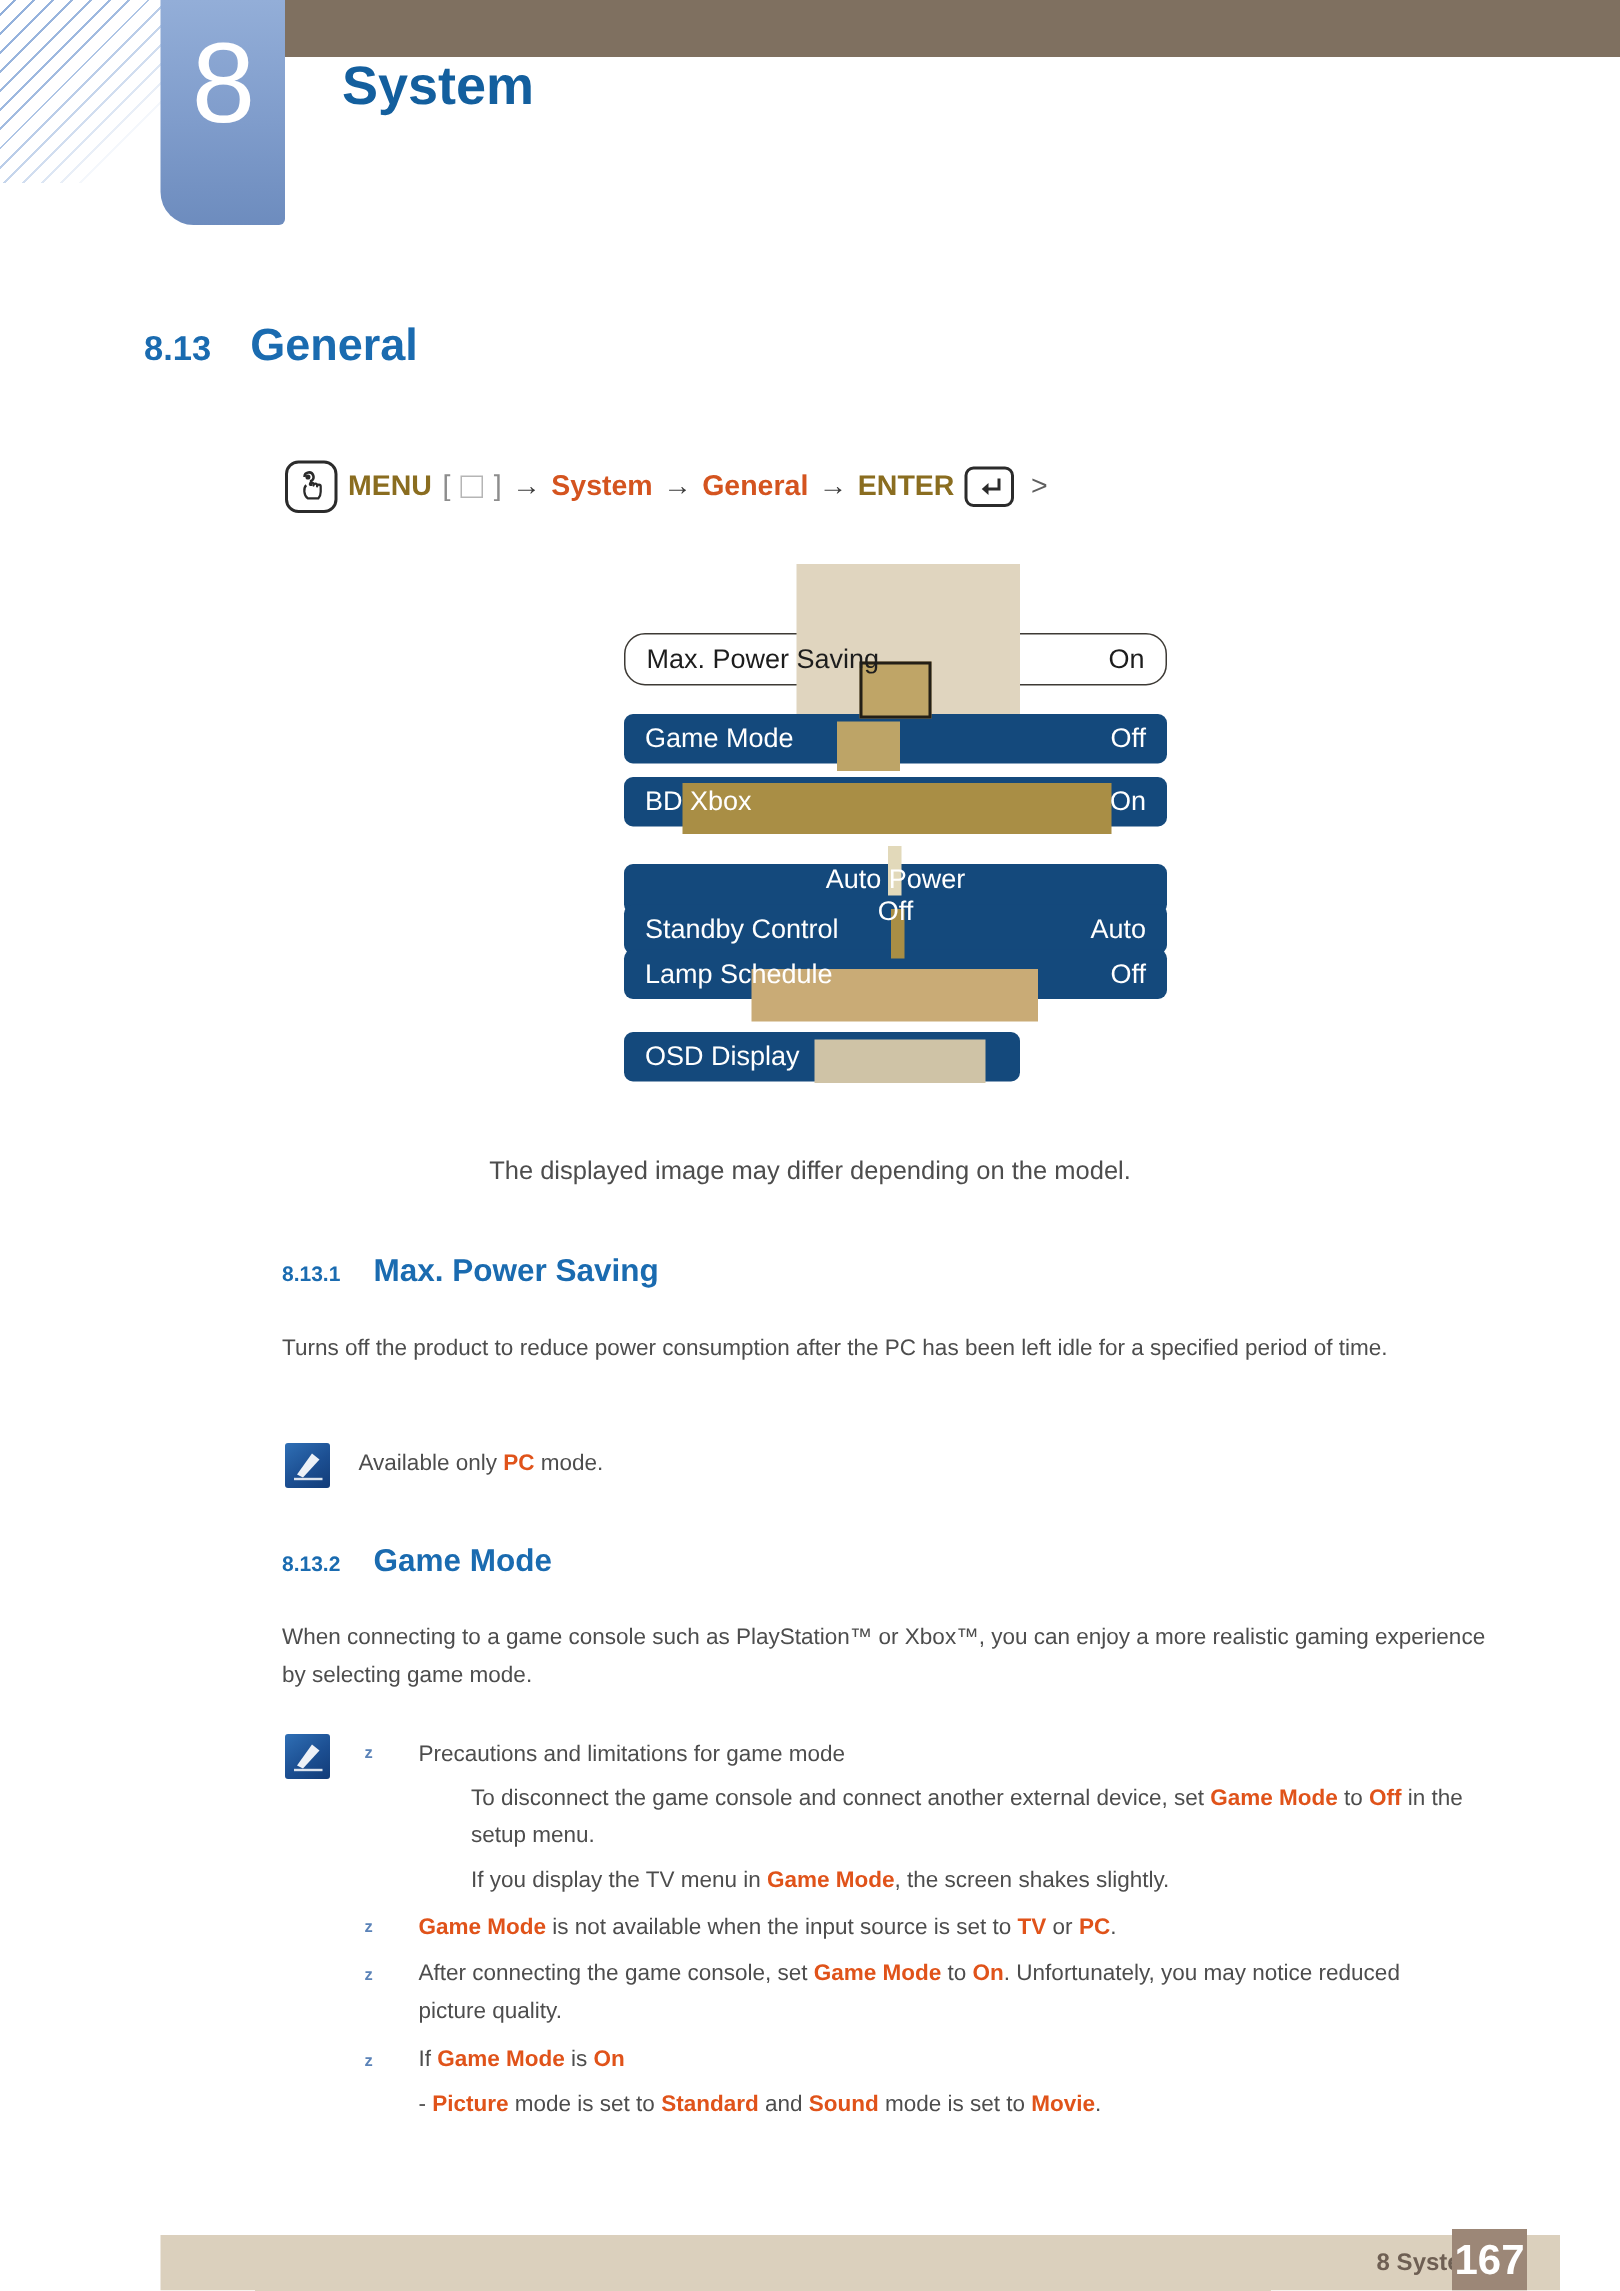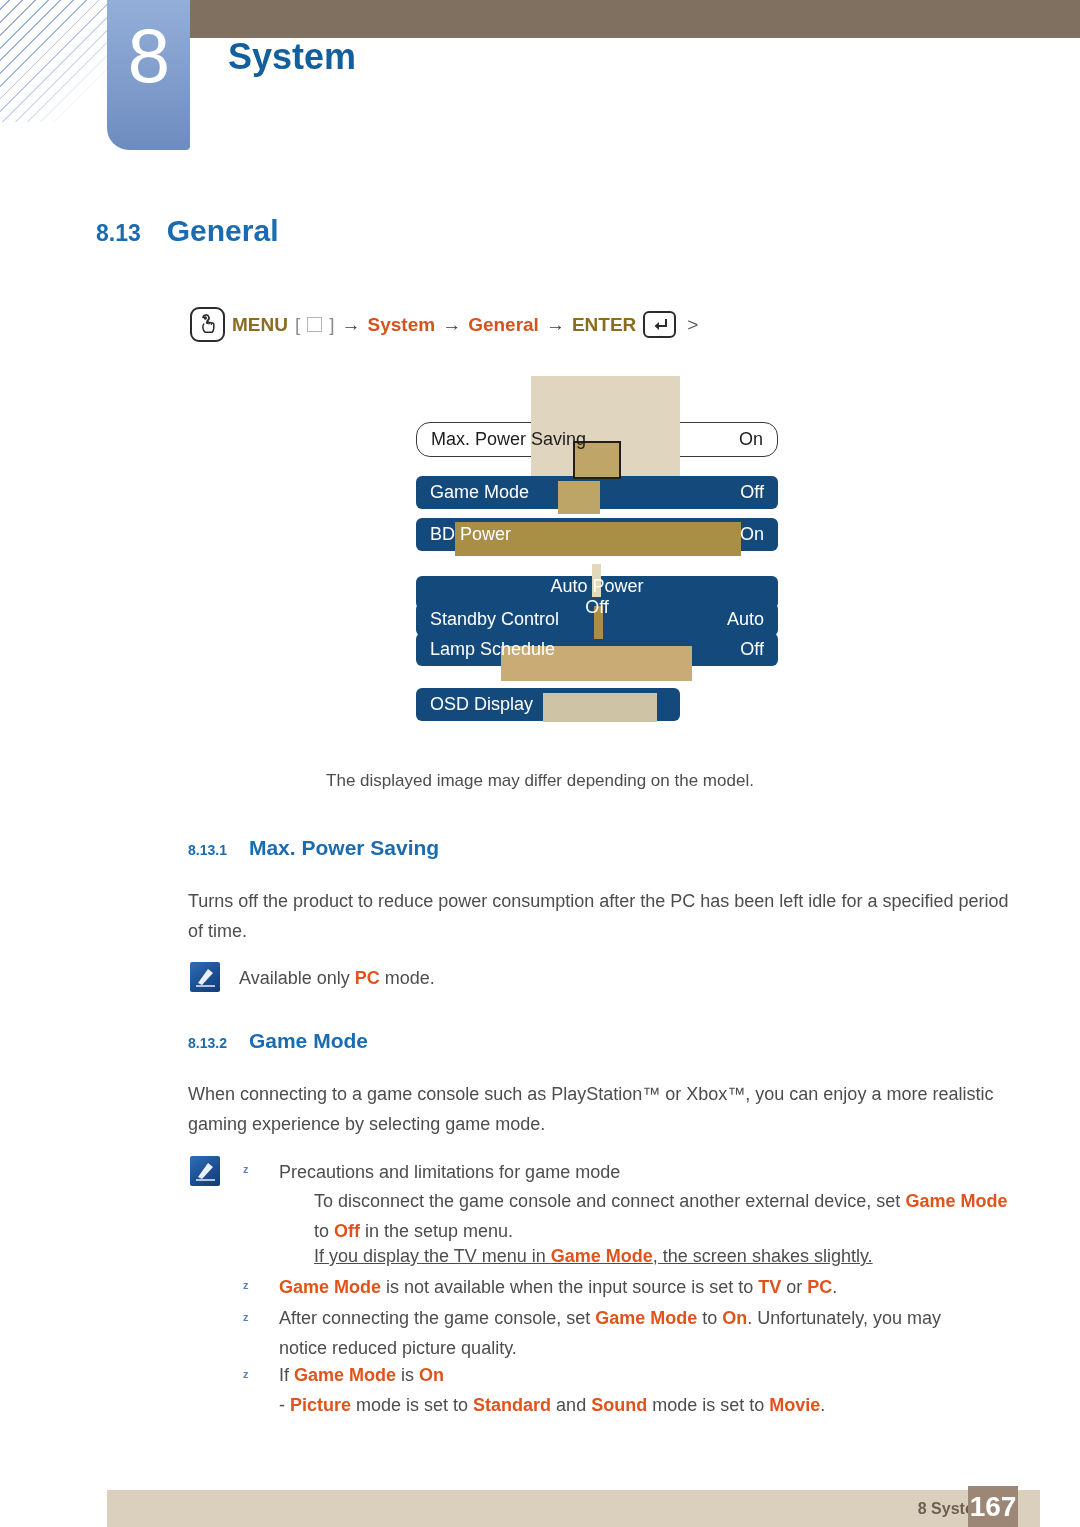--- a/index.html
+++ b/index.html
@@ -114,21 +114,21 @@
 
   
   .sub-head {
     position:absolute; display:flex; align-items:baseline; gap:22px;
     color:#1a6bb0; font-weight:700;
   }
   .sub-num { font-size:14px; }
   .sub-title { font-size:21px; }
 
   .body-p {
-    position:absolute; font-size:18px; line-height:1.68;
+    position:absolute; font-size:15px; line-height:1.68;
     color:#4d4d4d;
   }
   .or { color:#e0531a; font-weight:700; }
 
   
   .note-icon {
     position:absolute; width:30px; height:30px;
     background:linear-gradient(145deg,#2f6fb5 0%,#1c4f92 55%,#123c78 100%);
     border-radius:2px;
   }
@@ -205,21 +205,21 @@
   </div>
   <div class="ov ov-a"></div>
 
   <div class="osd-row" style="top:100px;">
     <span class="osd-label">Game Mode</span>
     <span class="osd-value">Off</span>
   </div>
   <div class="ov ov-b"></div>
 
   <div class="osd-row" style="top:142px;">
-    <span class="osd-label">BD Power</span>
+    <span class="osd-label">BD Xbox</span>
     <span class="osd-value">On</span>
   </div>
   <div class="ov ov-c"></div>
 
   <div class="osd-row" style="top:200px;flex-direction:column;">
     <span class="osd-label">Auto Power</span>
     <span class="osd-value">Off</span>
   </div>
   <div class="ov ov-d"></div>
 
@@ -273,21 +273,21 @@
   </svg>
 </div>
 
 <span class="bullet-z" style="left:243px; top:1163px;">z</span>
 <div class="body-p" style="left:279px; top:1157px; width:700px;">Precautions and limitations for game mode</div>
 
 <div class="body-p" style="left:314px; top:1186px; width:700px;">
   <span>To disconnect the game console and connect another external device, set </span><span class="or">Game Mode</span><span> to </span><span class="or">Off</span><span> in the setup menu.</span>
 </div>
 
-<div class="body-p" style="left:314px; top:1241px; width:700px;text-decoration:underline;">
+<div class="body-p" style="left:314px; top:1241px; width:700px;">
   <span>If you display the TV menu in </span><span class="or">Game Mode</span><span>, the screen shakes slightly.</span>
 </div>
 
 <span class="bullet-z" style="left:243px; top:1279px;">z</span>
 <div class="body-p" style="left:279px; top:1272px; width:740px;">
   <span class="or">Game Mode</span><span> is not available when the input source is set to </span><span class="or">TV</span><span> or </span><span class="or">PC</span><span>.</span>
 </div>
 
 <span class="bullet-z" style="left:243px; top:1311px;">z</span>
 <div class="body-p" style="left:279px; top:1303px; width:700px;">

